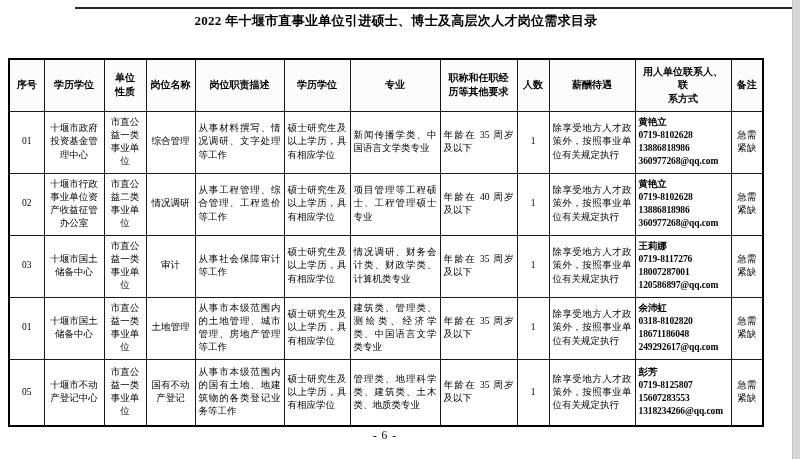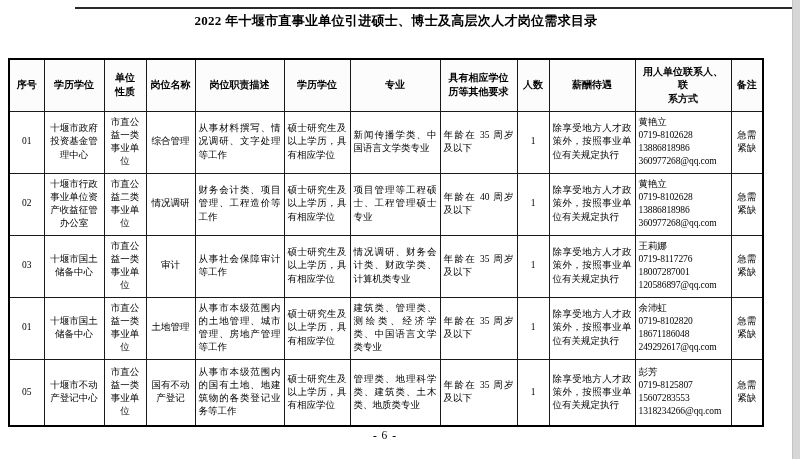--- a/index.html
+++ b/index.html
@@ -59,20 +59,21 @@
   tr.r-std { height: 62px; }
   tr.r-tall{ height: 67px; }
   td.c-center { text-align: center; }
   td.c-left   { text-align: justify; }
   td.contact {
     white-space: pre-line;
     text-align: left;
     font-size: 9px;
     letter-spacing: -0.1px;
     line-height: 1.45;
+    font-weight: bold;
   }
   .page-number {
     position: absolute;
     left: 8px; top: 429px;
     width: 754px;
     text-align: center;
     font-size: 11.5px;
     letter-spacing: 1px;
   }
   .right-strip {
@@ -110,21 +111,21 @@
     <thead>
       <tr class="hdr">
         <th>序号</th>
         <th>学历学位</th>
         <th style="white-space:pre-line">单位
 性质</th>
         <th>岗位名称</th>
         <th>岗位职责描述</th>
         <th>学历学位</th>
         <th>专业</th>
-        <th style="white-space:pre-line">具有相应学位
+        <th style="white-space:pre-line">职称和任职经
 历等其他要求</th>
         <th>人数</th>
         <th>薪酬待遇</th>
         <th style="white-space:pre-line">用人单位联系人、联
 系方式</th>
         <th>备注</th>
       </tr>
     </thead>
     <tbody>
       <tr class="r-std">
@@ -142,21 +143,21 @@
 0719-8102628
 13886818986
 360977268@qq.com</td>
         <td class="c-center">急需紧缺</td>
       </tr>
       <tr class="r-std">
         <td class="c-center">02</td>
         <td class="c-center">十堰市行政事业单位资产收益征管办公室</td>
         <td class="c-center">市直公益二类事业单位</td>
         <td class="c-center">情况调研</td>
-        <td class="c-left">财务会计类、项目管理、工程造价等工作</td>
+        <td class="c-left">从事工程管理、综合管理、工程造价等工作</td>
         <td class="c-left">硕士研究生及以上学历，具有相应学位</td>
         <td class="c-left">项目管理等工程硕士、工程管理硕士专业</td>
         <td class="c-left">年龄在 40 周岁及以下</td>
         <td class="c-center">1</td>
         <td class="c-left">除享受地方人才政策外，按照事业单位有关规定执行</td>
         <td class="contact">黄艳立
 0719-8102628
 13886818986
 360977268@qq.com</td>
         <td class="c-center">急需紧缺</td>
@@ -183,21 +184,21 @@
         <td class="c-center">十堰市国土储备中心</td>
         <td class="c-center">市直公益一类事业单位</td>
         <td class="c-center">土地管理</td>
         <td class="c-left">从事市本级范围内的土地管理、城市管理、房地产管理等工作</td>
         <td class="c-left">硕士研究生及以上学历，具有相应学位</td>
         <td class="c-left">建筑类、管理类、测绘类、经济学类、中国语言文学类专业</td>
         <td class="c-left">年龄在 35 周岁及以下</td>
         <td class="c-center">1</td>
         <td class="c-left">除享受地方人才政策外，按照事业单位有关规定执行</td>
         <td class="contact">余沛虹
-0719-8102820
+0318-8102820
 18671186048
 249292617@qq.com</td>
         <td class="c-center">急需紧缺</td>
       </tr>
       <tr class="r-tall">
         <td class="c-center">05</td>
         <td class="c-center">十堰市不动产登记中心</td>
         <td class="c-center">市直公益一类事业单位</td>
         <td class="c-center">国有不动产登记</td>
         <td class="c-left">从事市本级范围内的国有土地、地建筑物的各类登记业务等工作</td>

